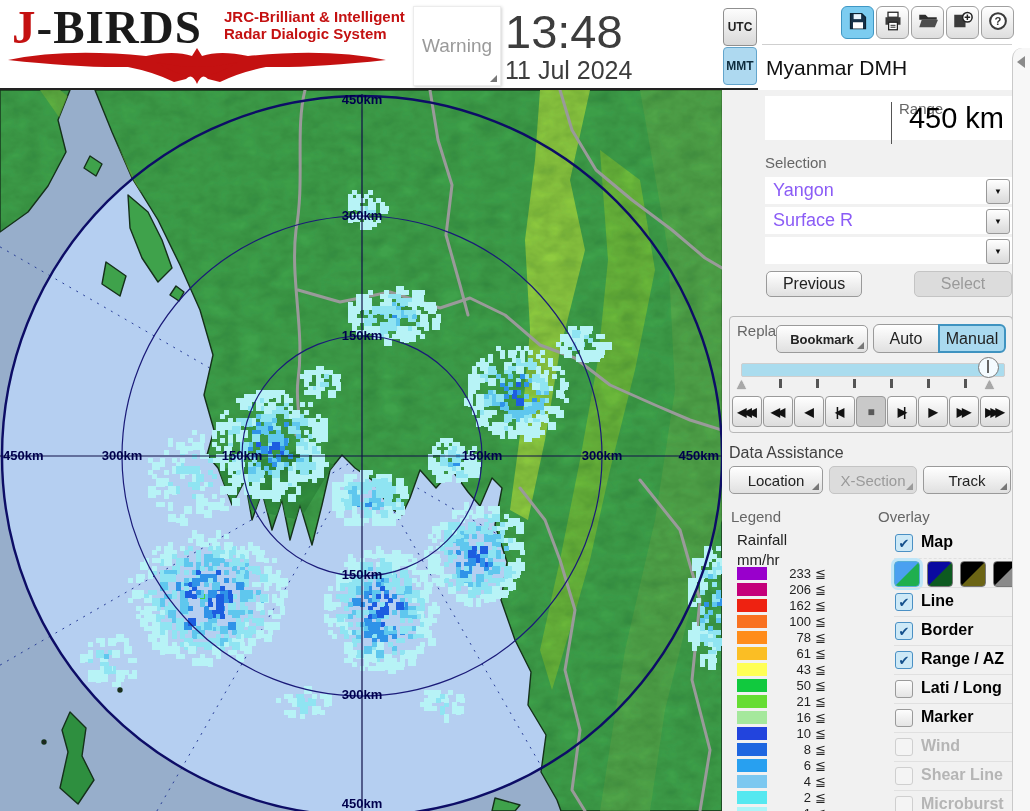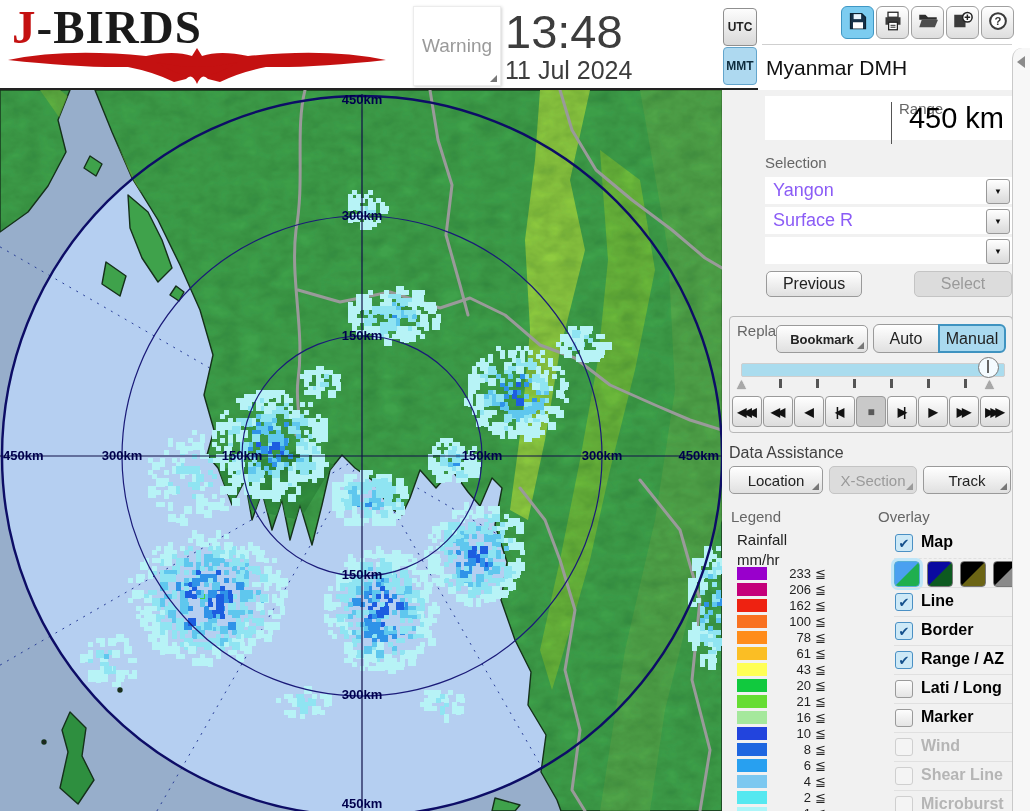--- a/index.html
+++ b/index.html
@@ -103,20 +103,24 @@
   
   #map{left:0;top:90px;width:722px;height:721px;background:#b5cff1;cursor:crosshair;}
 </style>
 </head>
 <body>
 
 <div id="app">
 
   <div id="header" class="abs">
     <div id="logo-title" class="abs"><span class="j">J</span><span>-BIRDS</span></div>
+    <div id="logo-tag" class="abs">
+      <div>JRC-Brilliant &amp; Intelligent</div>
+      <div>Radar  Dialogic  System</div>
+    </div>
     <svg id="eagle" class="abs" width="382" height="40" viewBox="0 0 382 40">
       <path fill="#c41111" d="M2 14 Q60 2 140 10 Q168 4 186 10 L191 2 L196 10 Q214 4 242 10 Q322 2 380 14 Q308 22 260 21 Q234 26 214 36 L202 33 Q196 26 191 38 Q186 26 180 33 L168 36 Q148 26 122 21 Q74 22 2 14 Z"></path>
       <path fill="#c41111" d="M150 16 Q191 26 232 16 Q212 30 191 30 Q170 30 150 16 Z"></path>
     </svg>
     <div id="warning-btn" class="abs corner-tri">
         <span>Warning</span>
       </div>
     <div id="clock-time" class="abs">13:48</div>
     <div id="clock-date" class="abs">11 Jul 2024</div>
     <div id="tz-utc" class="abs tzbtn">UTC</div>
@@ -2882,21 +2886,21 @@
           <span class="lg-val">61</span>
           <span class="lg-le">≦</span>
         </div>
         <div class="lg-row" style="top: 572px;">
           <span class="lg-sw" style="background:#ffff55"></span>
           <span class="lg-val">43</span>
           <span class="lg-le">≦</span>
         </div>
         <div class="lg-row" style="top: 588px;">
           <span class="lg-sw" style="background:#11c93e"></span>
-          <span class="lg-val">20</span>
+          <span class="lg-val">50</span>
           <span class="lg-le">≦</span>
         </div>
         <div class="lg-row" style="top: 604px;">
           <span class="lg-sw" style="background:#66dd33"></span>
           <span class="lg-val">21</span>
           <span class="lg-le">≦</span>
         </div>
         <div class="lg-row" style="top: 620px;">
           <span class="lg-sw" style="background:#a5e89c"></span>
           <span class="lg-val">16</span>

